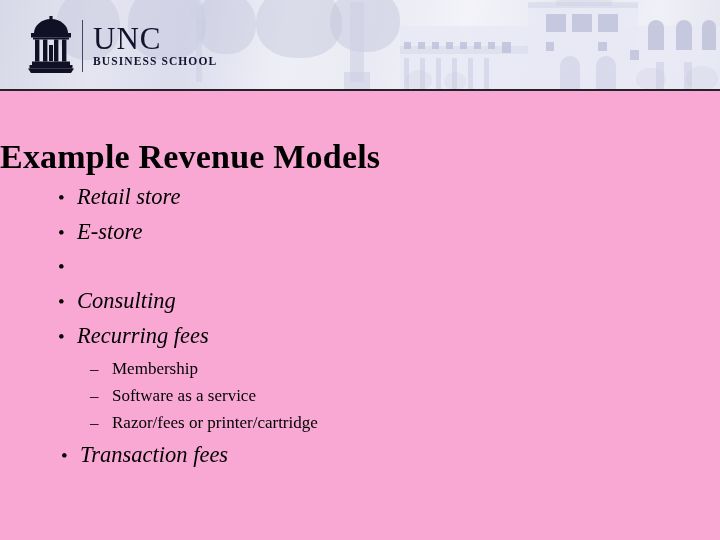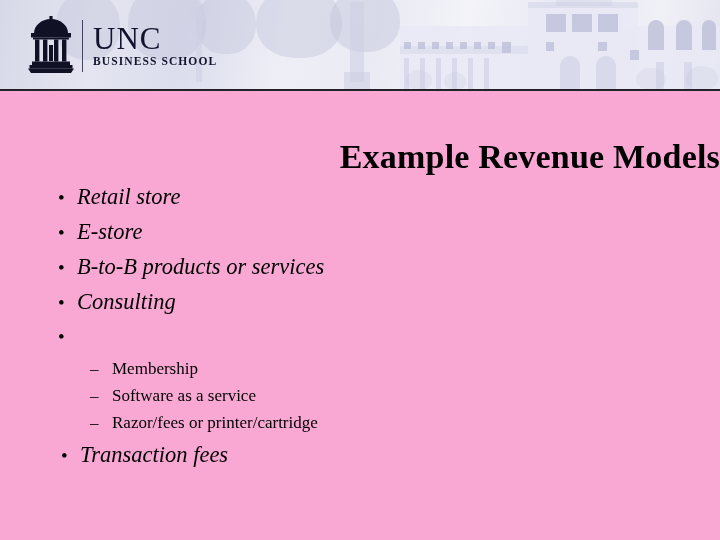--- a/index.html
+++ b/index.html
@@ -133,26 +133,25 @@
     line-height: 1.25;
     font-weight: bold;
   }
 
   
   #slide-title {
     position: absolute;
     left: 0;
     top: 113px;
     width: 720px;
-    text-align: right;
+    text-align: left;
     font-size: 34px;
     line-height: 42px;
     color: #000000;
     letter-spacing: 0.2px;
-    padding-left: 36px;
     box-sizing: border-box;
   }
 
   
   #body-list {
     position: absolute;
     left: 52px;
     top: 180px;
     width: 640px;
   }
@@ -296,30 +295,30 @@
       <span class="txt">Retail store</span>
     </div>
 
     <div class="l1">
       <span class="bullet">•</span>
       <span class="txt">E-store</span>
     </div>
 
     <div class="l1">
       <span class="bullet">•</span>
-      <span class="txt">B-to-B products or services</span>
     </div>
 
     <div class="l1">
       <span class="bullet">•</span>
       <span class="txt">Consulting</span>
     </div>
 
     <div class="l1">
       <span class="bullet">•</span>
+      <span class="txt">Recurring fees</span>
     </div>
 
     <div class="sub-group">
       <div class="l2">
         <span class="dash">–</span>
         <span class="txt">Membership</span>
       </div>
       <div class="l2">
         <span class="dash">–</span>
         <span class="txt">Software as a service</span>

